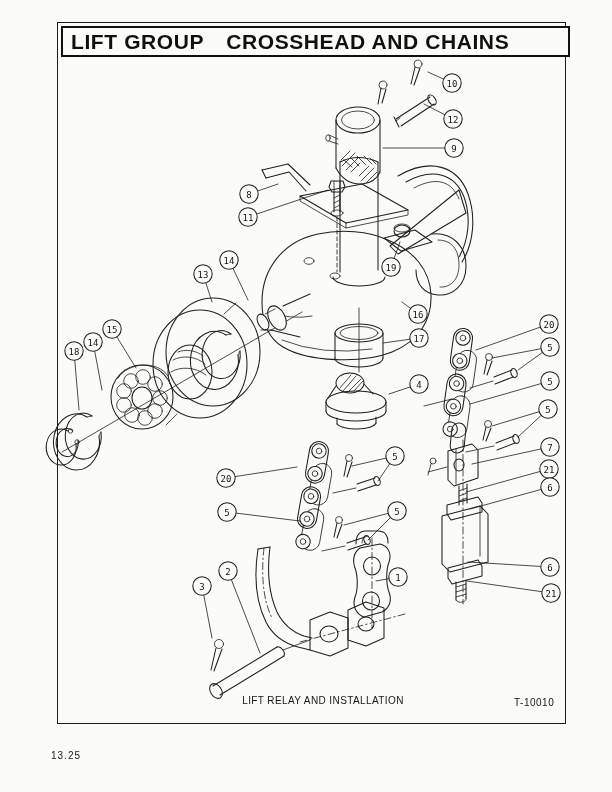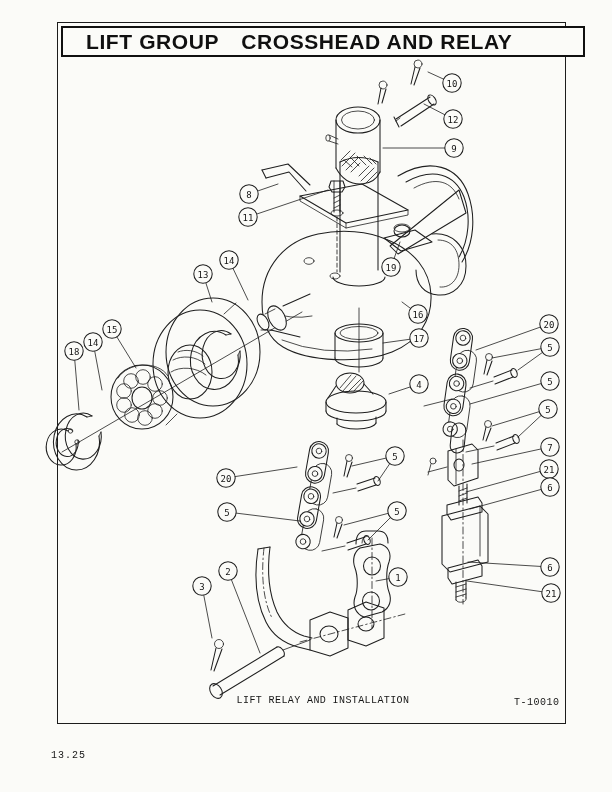--- a/index.html
+++ b/index.html
@@ -1,23 +1,23 @@
 <!DOCTYPE html>
 <html><head>
 <meta charset="utf-8">
 <style>
   html,body{margin:0;padding:0;}
   body{width:612px;height:792px;background:#e8e8e6;font-family:"Liberation Sans",sans-serif;}
   .page{position:relative;width:612px;height:792px;background:#fbfbf8;overflow:hidden;}
   .frame{position:absolute;left:57px;top:22px;width:507px;height:700px;border:1.4px solid #1c1c1c;background:transparent;}
   .titlebox{position:absolute;left:61px;top:26px;width:497px;height:27px;border:2.7px solid #101010;
-            display:flex;align-items:center;padding-left:23px;background:#fbfbf8;}
+            display:flex;align-items:center;padding-left:8px;background:#fbfbf8;}
   .titlebox span{font-weight:bold;font-size:21px;letter-spacing:.6px;color:#101010;white-space:nowrap;}
   .titlebox .gap{width:22px;}
-  .techtext{font-family:Liberation Mono, monospace;color:#161616;}
+  .techtext{font-family:Liberation Sans, sans-serif;color:#161616;}
   .caption{position:absolute;left:203px;top:694px;width:240px;text-align:center;font-size:10px;line-height:13.5px;letter-spacing:.4px;}
   .drawno{position:absolute;left:514px;top:697px;font-size:10px;letter-spacing:.5px;}
   .pagenum{position:absolute;left:51px;top:750px;font-size:10px;letter-spacing:1px;}
   svg.diagram{position:absolute;left:0;top:0;width:612px;height:792px;}
   svg .st{stroke:#1f1f1f;fill:none;stroke-width:1.05;stroke-linecap:round;stroke-linejoin:round;}
   svg .thin{stroke-width:.8;}
   svg .solid{fill:#fbfbf8;}
   svg .dashdot{stroke-dasharray:7 3 1.5 3;stroke-width:.8;}
   svg .dashed{stroke-dasharray:4 2.6;stroke-width:.85;}
   svg .cnum{font-family:"DejaVu Sans Mono",monospace;font-size:9px;fill:#141414;stroke:none;
@@ -26,21 +26,21 @@
 </head>
 <body>
 
 <div class="page">
 
   <div class="frame"></div>
 
   <div class="titlebox">
     <span>LIFT GROUP</span>
     <span class="gap"></span>
-    <span>CROSSHEAD AND RELAY</span>
+    <span>CROSSHEAD AND CHAINS</span>
   </div>
 
   <svg class="diagram" viewBox="0 0 612 792">
     <defs>
       <g id="chainlink">
         <rect class="st thin" x="-2.5" y="11.5" width="19" height="42" rx="9.5"></rect>
         <rect class="st thin" x="-2.5" y="57.5" width="19" height="42" rx="9.5"></rect>
         <rect class="st" x="-9.5" y="-9.5" width="19" height="42" rx="9.5"></rect>
         <rect class="st" x="-9.5" y="36.5" width="19" height="42" rx="9.5"></rect>
         <circle class="st solid" cx="0" cy="0" r="7.2"></circle>

